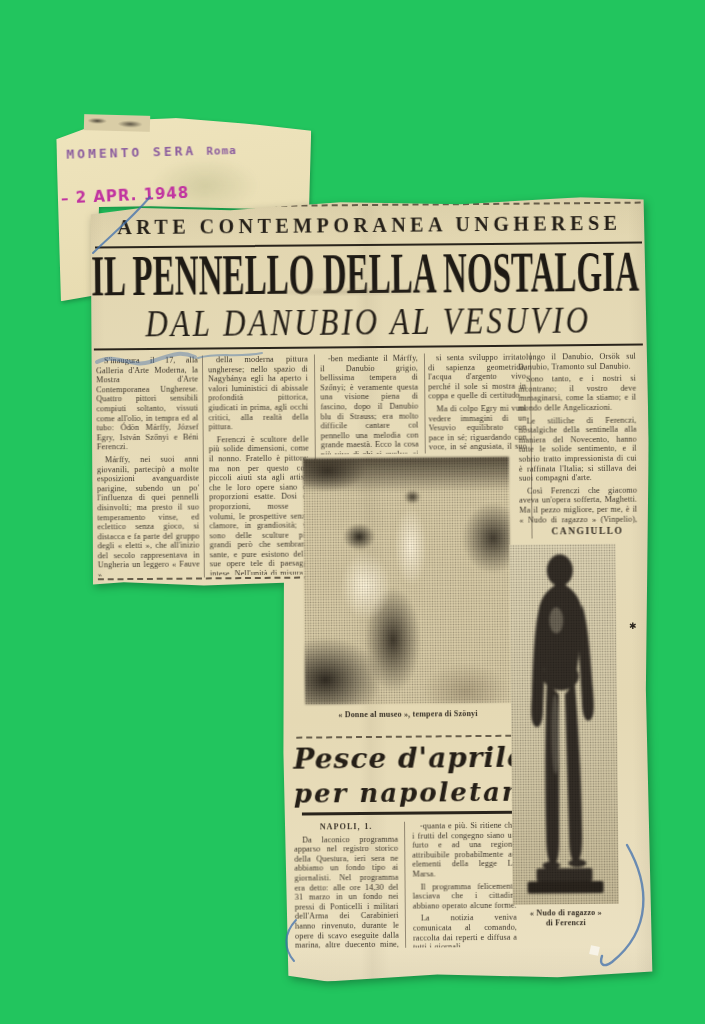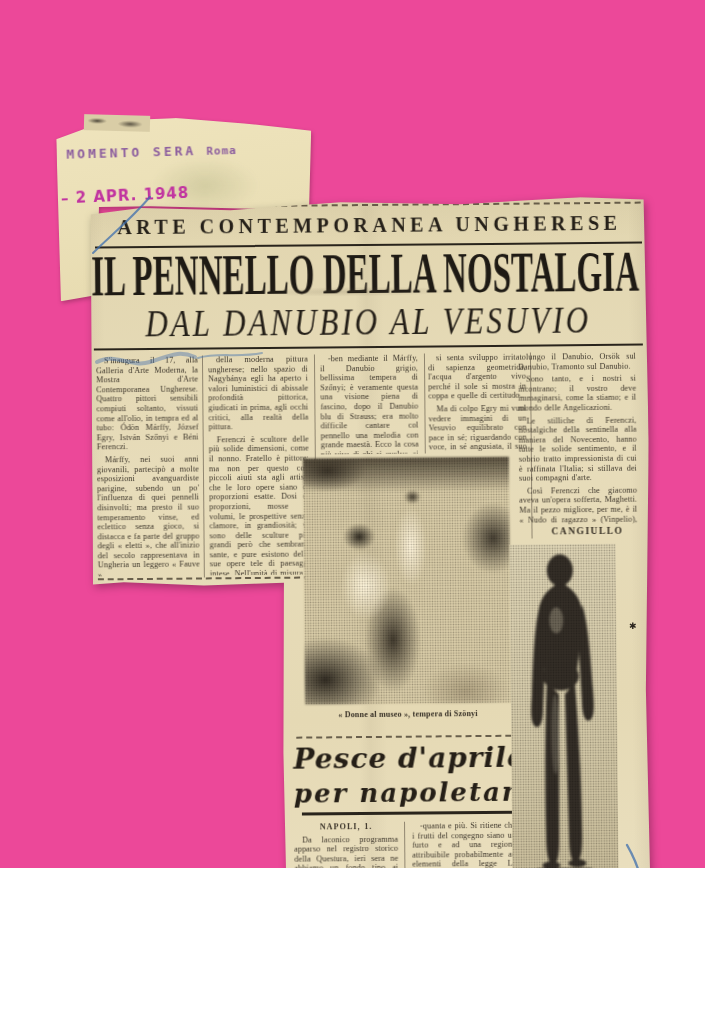--- a/index.html
+++ b/index.html
@@ -1,18 +1,18 @@
 <!DOCTYPE html>
 <html><head>
 <meta charset="utf-8">
 <style>
   html,body{margin:0;padding:0;}
   .page{
-    position:relative;width:705px;height:868px;
-    background:#ec4899;overflow:hidden;
+    position:relative;width:705px;height:1024px;
+    background:#22c55e;overflow:hidden;
     font-family:"Liberation Serif",serif;
   }
   
   .label-wrap{position:absolute;left:55px;top:114px;width:260px;height:192px;
     filter:drop-shadow(1px 2px 2px rgba(0,0,0,.25));z-index:1;}
   .label{
     position:absolute;inset:0;
     background:linear-gradient(170deg,#efe4bd 0%,#eadfb6 55%,#e6d9ad 100%);
     clip-path:polygon(2px 24px,30px 14px,62px 6px,122px 4px,190px 10px,257px 18px,
       254px 98px,210px 96px,96px 92px,44px 92px,41px 180px,5px 186px);

